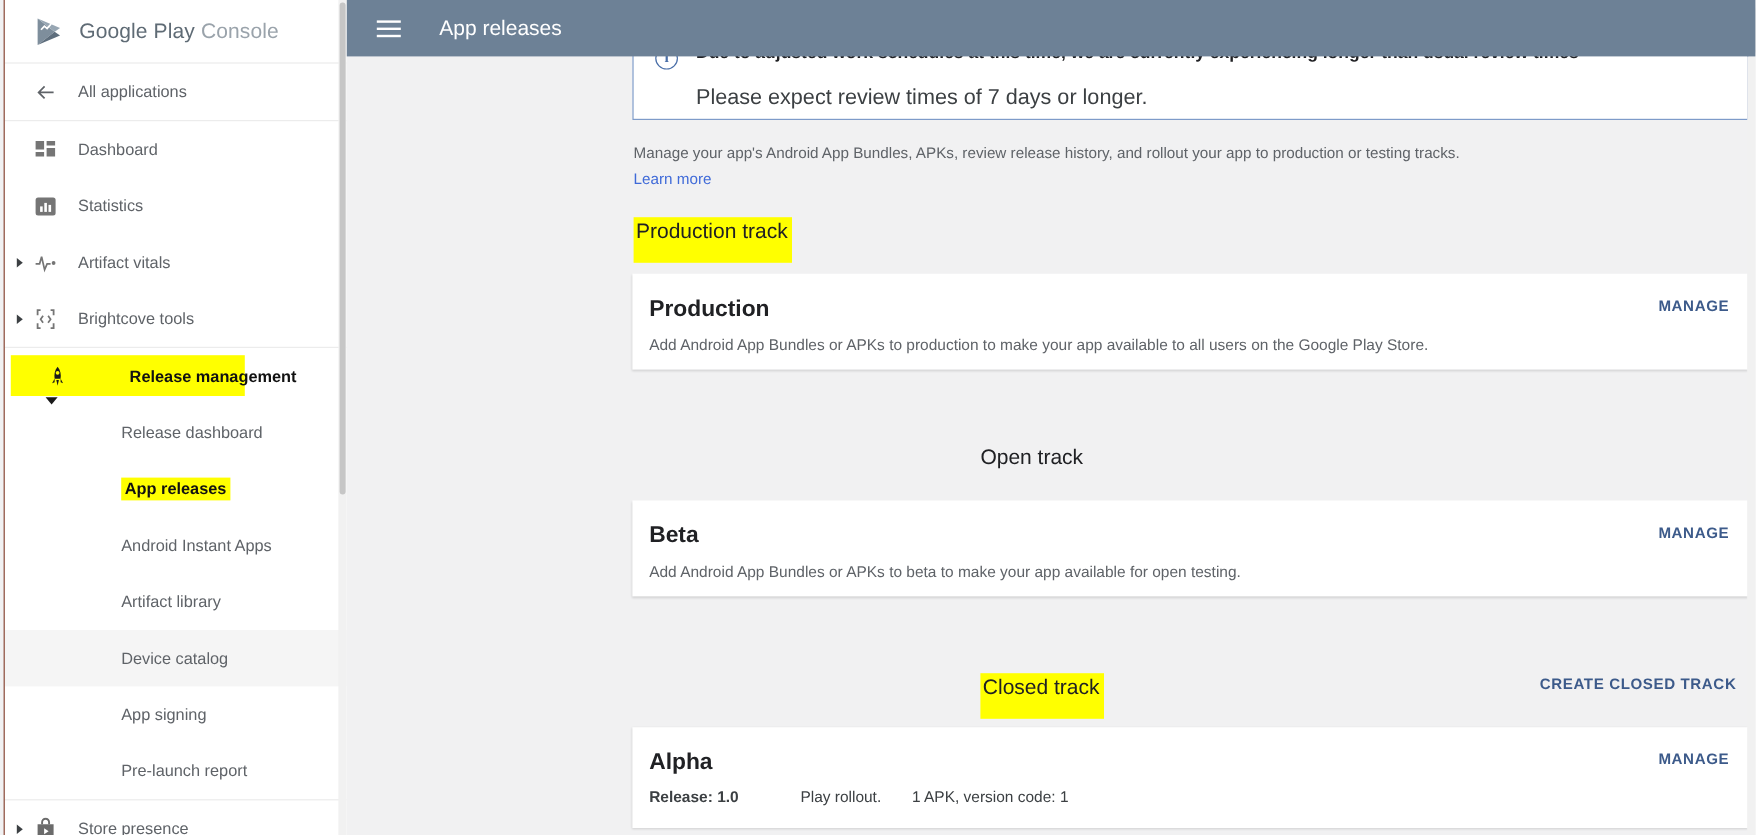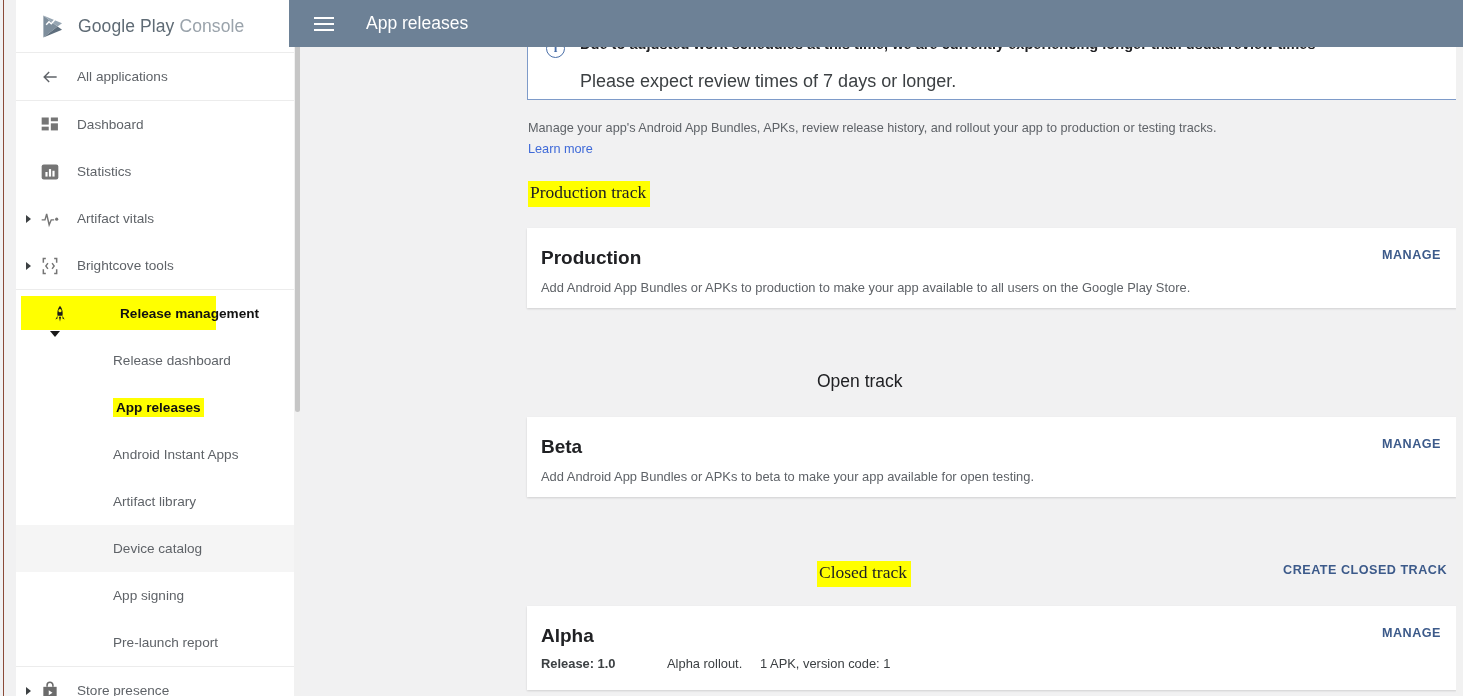--- a/index.html
+++ b/index.html
@@ -13,21 +13,21 @@
 
   
   .edge-line {
     position:absolute; left:3px; top:0; width:1px; height:696px;
     background:#8a4a38; z-index:40;
   }
 
   
   #sidebar {
     position:absolute; left:4px; top:0; width:285px; height:696px;
-    background:#ffffff; overflow:hidden; z-index:10;margin-left:12px;
+    background:#ffffff; overflow:hidden; z-index:10;
   }
   .brand {
     height:53px; display:flex; align-items:center; padding-left:24px;
     border-bottom:1px solid #ececec; background:#fff;
   }
   .brand-logo { width:27px; height:27px; margin-right:11px; flex:none; }
   .brand-text { font-size:17.5px; color:#5f6b75; letter-spacing:.1px; white-space:nowrap;}
   .brand-text .light { color:#9aa3ab; }
 
   .nav-sect { border-bottom:1px solid #ececec; }
@@ -117,21 +117,21 @@
     white-space:nowrap;
   }
   .learn {
     position:absolute; left:239px; top:142px; font-size:12.7px; color:#3f6ad8;
     cursor:pointer; white-space:nowrap;
   }
 
   .sect-title {
     position:absolute; font-size:17.5px; color:#202124; white-space:nowrap;
   }
-  .sect-title.hlx { background:#ffff00; padding:1px 4px 4px 2px;font-family:Liberation Serif, serif; }
+  .sect-title.hlx { background:#ffff00; padding:1px 4px 16px 2px; }
 
   .card {
     position:absolute; left:238px; width:930px; background:#fff;
     box-shadow:0 1px 2px rgba(0,0,0,.14);
   }
   .card .c-title {
     position:absolute; left:14px; top:19px; font-size:19px;
     font-weight:bold; color:#202124;
   }
   .card .c-action {
@@ -314,21 +314,21 @@
         <div class="c-body">Add Android App Bundles or APKs to beta to make your app available for open testing.</div>
       </div>
 
       <div class="sect-title hlx" style="left:528px; top:561px;">Closed track</div>
       <div class="top-action" style="right:16px; top:563px;">CREATE CLOSED TRACK</div>
       <div class="card" style="top:606px; height:84px;">
         <div class="c-title">Alpha</div>
         <div class="c-action">MANAGE</div>
         <div class="meta-row">
           <span class="m1">Release: 1.0</span>
-          <span class="m2">Alpha rollout.</span>
+          <span class="m2">Play rollout.</span>
           <span class="m3">1 APK, version code: 1</span>
         </div>
       </div>
 
     </div>
     <div class="main-scroll"></div>
   </div>
 
   <div id="topbar">
     <div class="burger">

